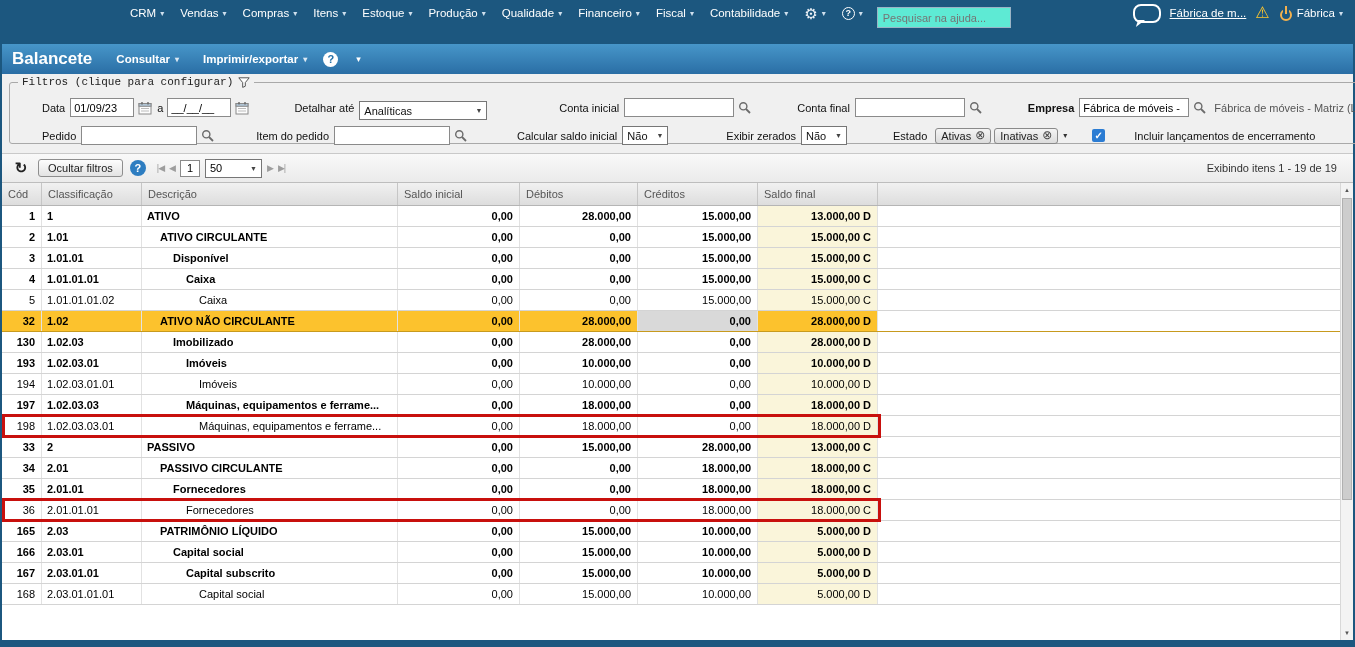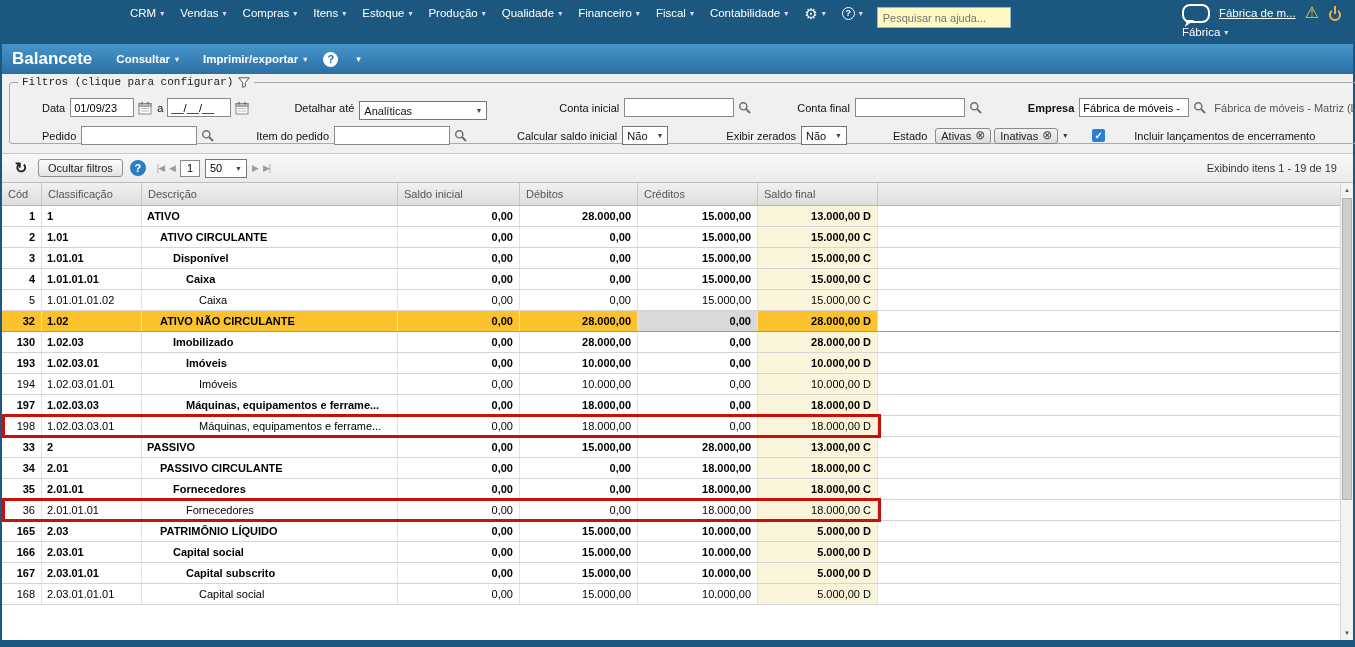--- a/index.html
+++ b/index.html
@@ -21,23 +21,23 @@
   .logo-grid i{display:block;}
   .brand-text{display:flex;flex-direction:column;line-height:10px;}
   .brand-small{font-size:8px;color:#cfe3f2;}
   .brand-main{font-size:12px;font-weight:bold;font-style:italic;letter-spacing:.2px;}
   .menu-row{position:absolute;left:120px;top:0;height:26px;display:flex;align-items:center;}
   .menu-item{color:#fff;font-size:11.5px;padding:0 8px;display:flex;align-items:center;gap:4px;cursor:pointer;white-space:nowrap;}
   .menu-item .arr{font-size:8px;color:#cfe0ee;}
   .gear-glyph{font-size:15px;color:#eef3f8;line-height:15px;}
   .help-ring{width:13px;height:13px;border:1px solid #fff;border-radius:50%;font-size:9px;font-weight:bold;
              display:flex;align-items:center;justify-content:center;color:#fff;box-sizing:border-box;}
-  .help-search{width:122px;height:17px;font-size:11px;border:1px solid #9ab4c6;background:#fef9c3;color:#777;
+  .help-search{width:122px;height:17px;font-size:11px;border:1px solid #9ab4c6;background:#5eead4;color:#777;
                padding:1px 5px;margin-left:6px;margin-top:9px;}
-  .top-right{position:absolute;right:10px;top:3px;display:flex;flex-direction:column;align-items:flex-start;gap:3px;}
+  .top-right{position:absolute;right:10px;top:3px;display:flex;flex-direction:row;align-items:center;gap:3px;}
   .tr-line1{display:flex;align-items:center;gap:9px;height:20px;}
   .tr-line2{display:flex;align-items:center;gap:4px;font-size:11.5px;color:#fff;cursor:pointer;}
   .tr-line2 .arr{font-size:8px;color:#cfe0ee;}
   .chat{position:relative;width:24px;height:15px;border:2px solid #fff;border-radius:8px;display:inline-block;cursor:pointer;}
   .chat::after{content:"";position:absolute;left:2px;bottom:-6px;width:0;height:0;
                border-left:7px solid #fff;border-bottom:7px solid transparent;transform:skewX(-18deg);}
   .company-link{color:#fff;text-decoration:underline;font-size:11.5px;white-space:nowrap;cursor:pointer;}
   .warn-glyph{color:var(--warning_yellow);font-size:16px;line-height:16px;cursor:pointer;}
   .power{position:relative;width:15px;height:15px;display:inline-block;cursor:pointer;}
   .power::before{content:"";position:absolute;left:1px;top:3px;width:12px;height:12px;box-sizing:border-box;
@@ -62,21 +62,21 @@
   .frow{display:flex;align-items:center;margin-top:6px;font-size:11px;color:#111;}
   .flabel{margin-right:5px;white-space:nowrap;padding-left:24px;}
   .flabel.b{font-weight:bold;}
   .finput{height:17px;border:1px solid #8a8a8a;font-size:11px;padding:0 3px;background:#fff;color:#000;box-sizing:content-box;}
   .w-date{width:56px;} .w-conta{width:102px;} .w-empresa{width:102px;} .w-pedido{width:108px;}
   .icon-btn{width:17px;height:17px;display:flex;align-items:center;justify-content:center;margin-left:2px;cursor:pointer;flex:0 0 auto;}
   .conj{margin:0 4px;}
   .ml20{margin-left:20px;} .ml22{margin-left:22px;} .ml24{margin-left:24px;} .ml34{margin-left:34px;} .ml48{margin-left:48px;} .ml16{margin-left:16px;}
   .fselect{height:19px;border:1px solid #767676;background:#fff;display:inline-flex;align-items:center;
            justify-content:space-between;font-size:11px;padding:0 4px;gap:6px;cursor:pointer;box-sizing:border-box;}
-  .w-detalhar{width:128px;margin-top:6px;} .w-nao{width:46px;} .w-size{width:42px;}
+  .w-detalhar{width:128px;margin-top:6px;} .w-nao{width:46px;} .w-size{width:57px;}
   .sel-arrow{font-size:7px;color:#444;}
   .fsuffix{color:#555;margin-left:6px;white-space:nowrap;}
   .tag{display:inline-flex;align-items:center;gap:4px;background:linear-gradient(#f4f4f4,#dcdcdc);border:1px solid #8a8a8a;
        border-radius:3px;padding:1px 5px;font-size:11px;color:#222;margin-left:3px;cursor:pointer;}
   .tag .x{font-size:12px;color:#444;line-height:11px;}
   .mini-drop{width:14px;height:19px;display:flex;align-items:center;justify-content:center;font-size:8px;color:#333;cursor:pointer;}
   .chk{width:13px;height:13px;background:var(--checkbox_blue);border-radius:2px;display:flex;align-items:center;
        justify-content:center;color:#fff;font-size:10px;font-weight:bold;margin:0 5px 0 20px;cursor:pointer;flex:0 0 auto;}
 
   

